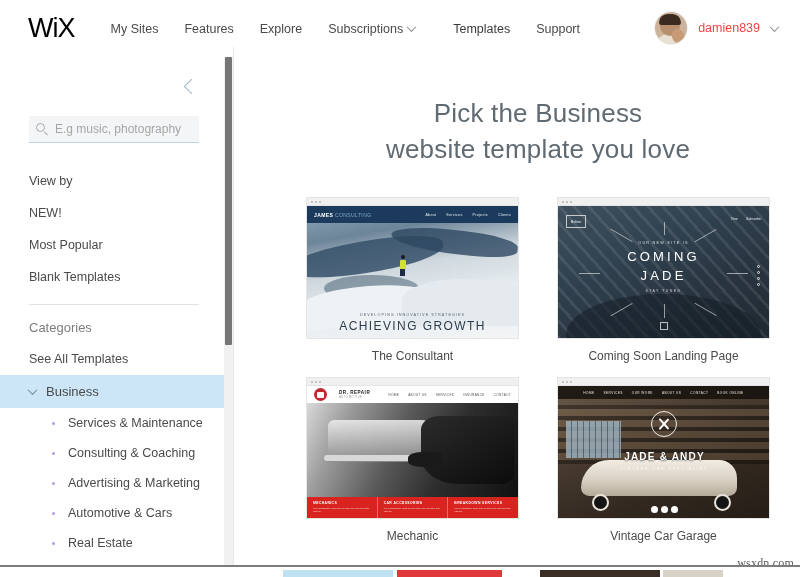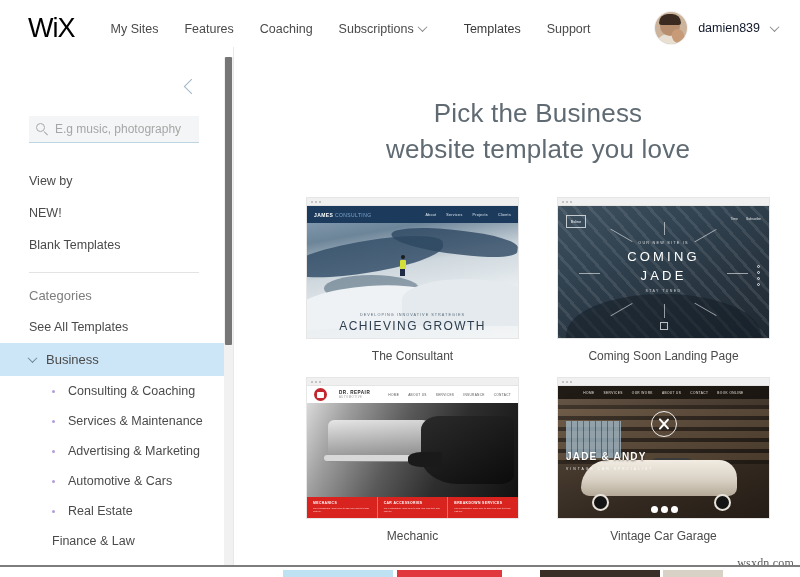--- a/index.html
+++ b/index.html
@@ -59,21 +59,21 @@
     border-radius: 11px 11px 3px 3px; background: #3a2a20;
   }
   .avatar .body {
     position: absolute; left: 1px; top: 22px; width: 30px; height: 14px;
     border-radius: 12px 12px 0 0; background: #e8e0d2;
   }
   .avatar .hand {
     position: absolute; left: 17px; top: 17px; width: 12px; height: 14px;
     border-radius: 6px; background: #c79a78; transform: rotate(-18deg);
   }
-  .username { font-size: 12.5px; color: #0f172a; }
+  .username { font-size: 12.5px; color: #ef4444; }
 
   
   .sidebar {
     position: absolute; left: 0; top: 57px; width: 227px; height: 508px;
     background: #ffffff; overflow: hidden;
   }
   .collapse-btn {
     position: absolute; right: 26px; top: 20px;
     width: 22px; height: 22px; cursor: pointer;
   }
@@ -278,21 +278,21 @@
     justify-content: center; gap: 9px; z-index: 4; }
   .vint .vnav span { font-size: 3.2px; color: #e8e2da; letter-spacing: .4px; }
   .vint .emblem { position: absolute; left: 50%; top: 19%; width: 26px; height: 26px;
     margin-left: -13px; border-radius: 50%; border: 1.1px solid rgba(255,255,255,.9);
     z-index: 5; display: flex; align-items: center; justify-content: center; }
   .vint .emblem .x { position: relative; width: 14px; height: 14px; }
   .vint .emblem .x i { position: absolute; left: 6px; top: 0; width: 1.6px; height: 14px;
     background: #fff; border-radius: 1px; }
   .vint .emblem .x i:first-child { transform: rotate(42deg); }
   .vint .emblem .x i:last-child { transform: rotate(-42deg); }
-  .vint .vtitle { position: absolute; left: 8px; top: 45%; width: 100%; z-index: 5; }
+  .vint .vtitle { position: absolute; left: 1px; top: 45%; width: 100%; text-align: center; z-index: 5; }
   .vint .vtitle b { font-size: 10px; color: #fff; letter-spacing: 1.2px; font-weight: 700;
     text-shadow: 0 1px 2px rgba(0,0,0,.5); }
   .vint .vtitle i { display: block; font-size: 3.4px; color: rgba(255,255,255,.9);
     letter-spacing: 2px; font-style: normal; margin-top: 3px; }
   .vint .carbody { position: absolute; left: 11%; top: 56%; width: 74%; height: 27%;
     background: linear-gradient(180deg,#f2ece2 0%,#d9d1c4 55%,#b5aa99 100%);
     border-radius: 34px 22px 10px 10px; z-index: 4; }
   .vint .winds { position: absolute; left: 44%; top: 54%; width: 20%; height: 7%;
     background: #3a3a3a; border-radius: 6px 6px 0 0; z-index: 3; }
   .vint .wheel { position: absolute; bottom: 6%; width: 17px; height: 17px;
@@ -329,21 +329,21 @@
   <div class="header">
     <div class="logo">WiX</div>
     <div class="nav">
       <div class="nav-item">
         <span>My Sites</span>
       </div>
       <div class="nav-item">
         <span>Features</span>
       </div>
       <div class="nav-item">
-        <span>Coaching</span>
+        <span>Explore</span>
       </div>
       <div class="nav-item">
         <span>Subscriptions</span>
         <span class="caret-down"></span>
       </div>
       <div class="nav-item active">
         <span>Templates</span>
       </div>
       <div class="nav-item">
         <span>Support</span>
@@ -371,39 +371,40 @@
       <span class="search-icon">
         <span class="circle"></span>
           <span class="handle"></span>
       </span>
       <input class="search-input" type="text" placeholder="E.g music, photography" style="">
     </div>
 
     <div class="side-list">
       <div class="side-link">View by</div>
       <div class="side-link">NEW!</div>
+      <div class="side-link">Most Popular</div>
       <div class="side-link">Blank Templates</div>
 
       <div class="divider"></div>
 
       <div class="section-head">Categories</div>
       <div class="side-link">See All Templates</div>
 
       <div class="cat-row selected">
         <span class="chev-small"></span>
         <span>Business</span>
       </div>
 
       <div class="sub-row">
         <span class="bullet"></span>
-        <span>Consulting &amp; Coaching</span>
+        <span>Services &amp; Maintenance</span>
       </div>
       <div class="sub-row">
         <span class="bullet"></span>
-        <span>Services &amp; Maintenance</span>
+        <span>Consulting &amp; Coaching</span>
       </div>
       <div class="sub-row">
         <span class="bullet"></span>
         <span>Advertising &amp; Marketing</span>
       </div>
       <div class="sub-row">
         <span class="bullet"></span>
         <span>Automotive &amp; Cars</span>
       </div>
       <div class="sub-row">

